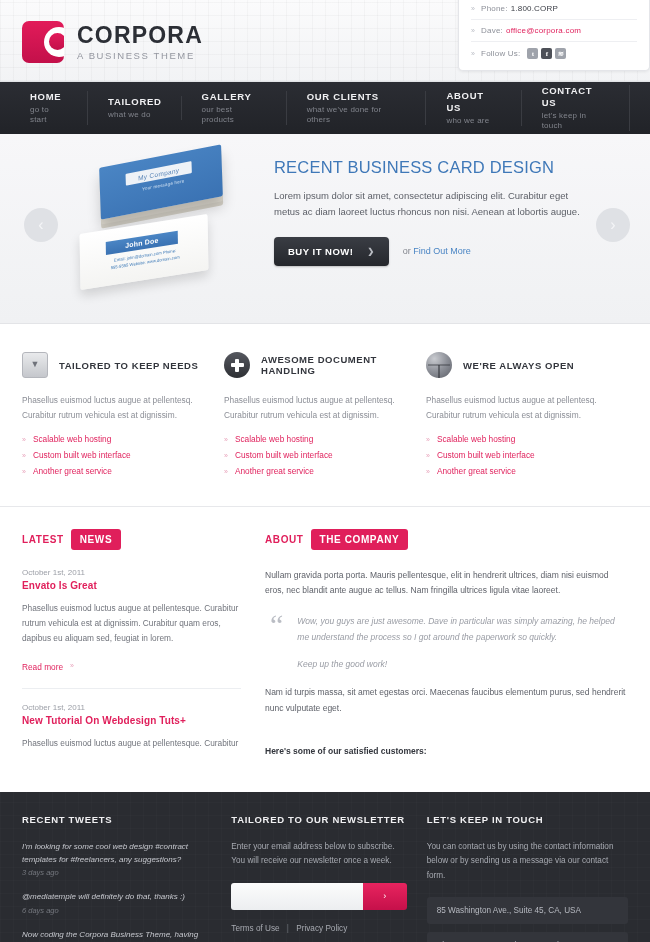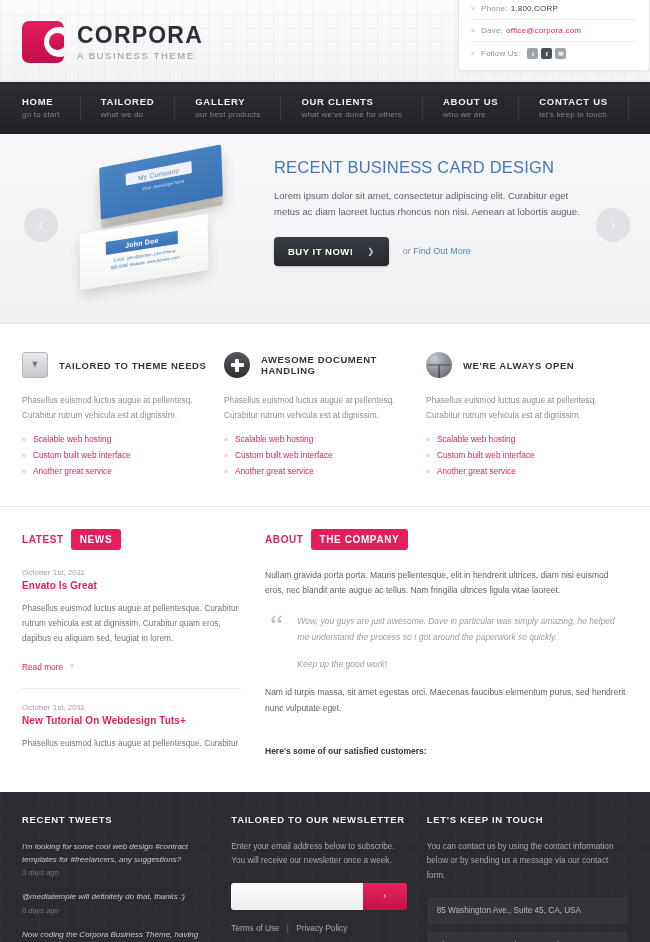--- a/index.html
+++ b/index.html
@@ -62,21 +62,21 @@
   .soc-i {
     width: 11px; height: 11px; border-radius: 2px; background: #4d5058;
     color: #fff; font-size: 7px; display: flex; align-items: center;
     justify-content: center; font-weight: bold; font-family: "Liberation Serif", serif;
   }
   .soc-i.light { background: #9fa3ab; }
 
   
   .nav {
     height: 52px; background: linear-gradient(180deg,#2b2d33 0%, #212328 100%);
-    display: flex; align-items: center; padding-left: 22px; position: relative;
+    display: flex; align-items: center; padding-left: 30px; position: relative;
   }
   .nav-item {
     padding: 0 20px 0 0; margin-right: 20px; border-right: 1px solid #3a3c42;
     min-width: 56px; line-height: 1.25;
   }
   .nav-item:last-child { border-right: 1px solid #3a3c42; }
   .nav-t { font-size: 9.5px; font-weight: bold; color: #f0f0f2; letter-spacing: .7px; }
   .nav-s { font-size: 8px; color: #81848c; margin-top: 2px; letter-spacing: .2px; }
 
   
@@ -372,21 +372,21 @@
   <div class="hero-arrow arrow-r">
     <span>›</span>
   </div>
 
   <div class="features">
     <div class="feat">
       <div class="feat-head">
         <div class="feat-icon">
             <div class="ic-box"></div>
           </div>
-        <div class="feat-title">TAILORED TO THEME NEEDS</div>
+        <div class="feat-title">TAILORED TO KEEP NEEDS</div>
       </div>
       <div class="feat-text">Phasellus euismod luctus augue at pellentesq. Curabitur rutrum vehicula est at dignissim.</div>
       <div class="feat-li">
           <span class="ch">»</span>
           <span>Scalable web hosting</span>
         </div>
       <div class="feat-li">
           <span class="ch">»</span>
           <span>Custom built web interface</span>
         </div>

